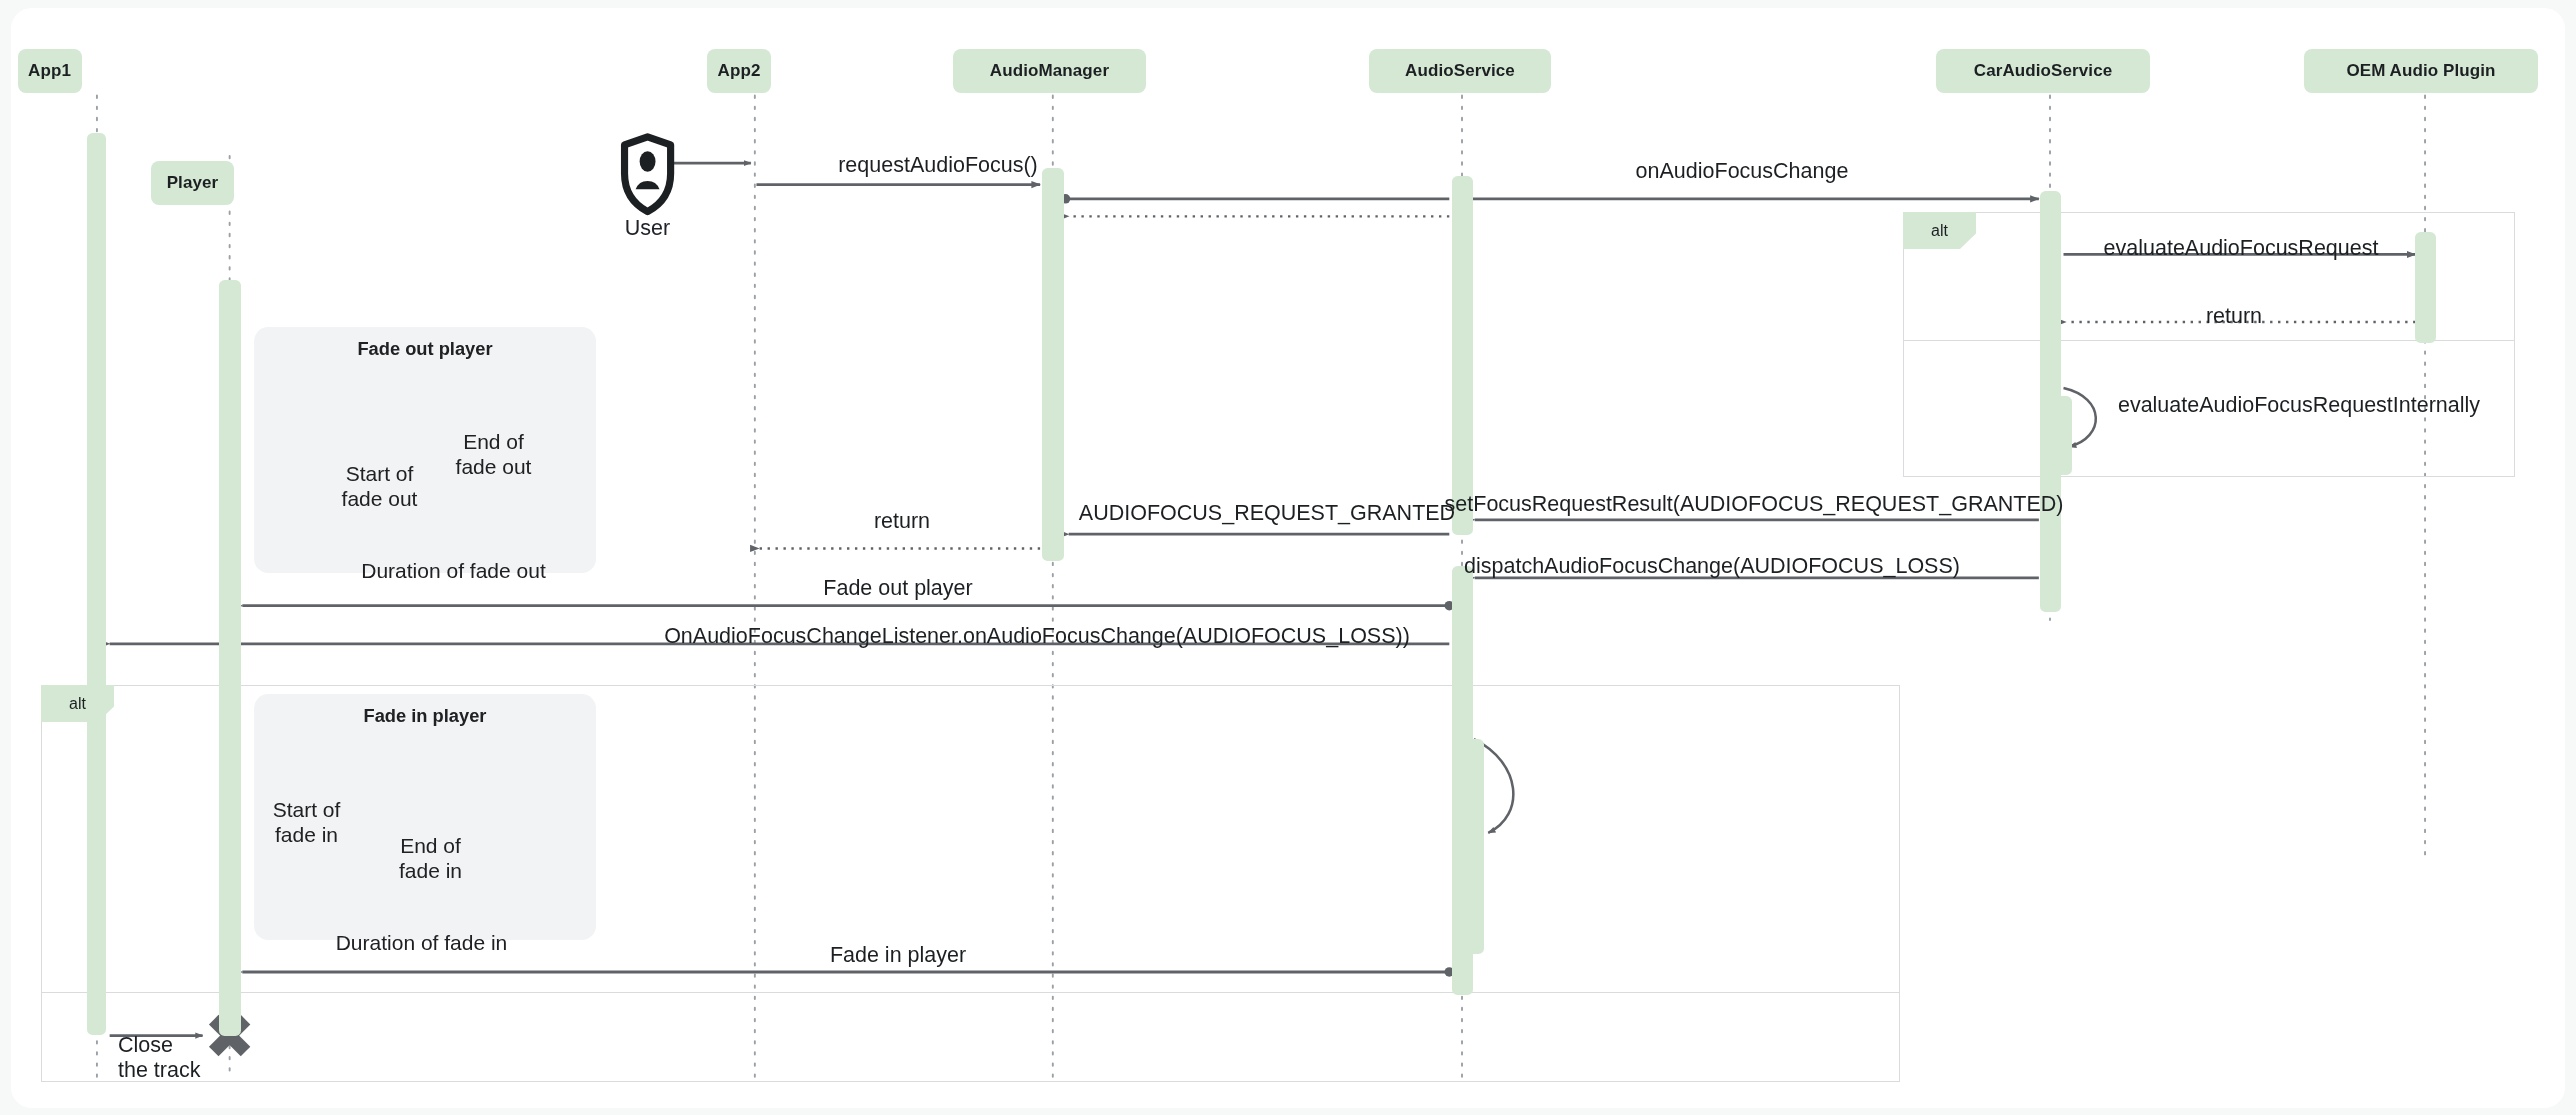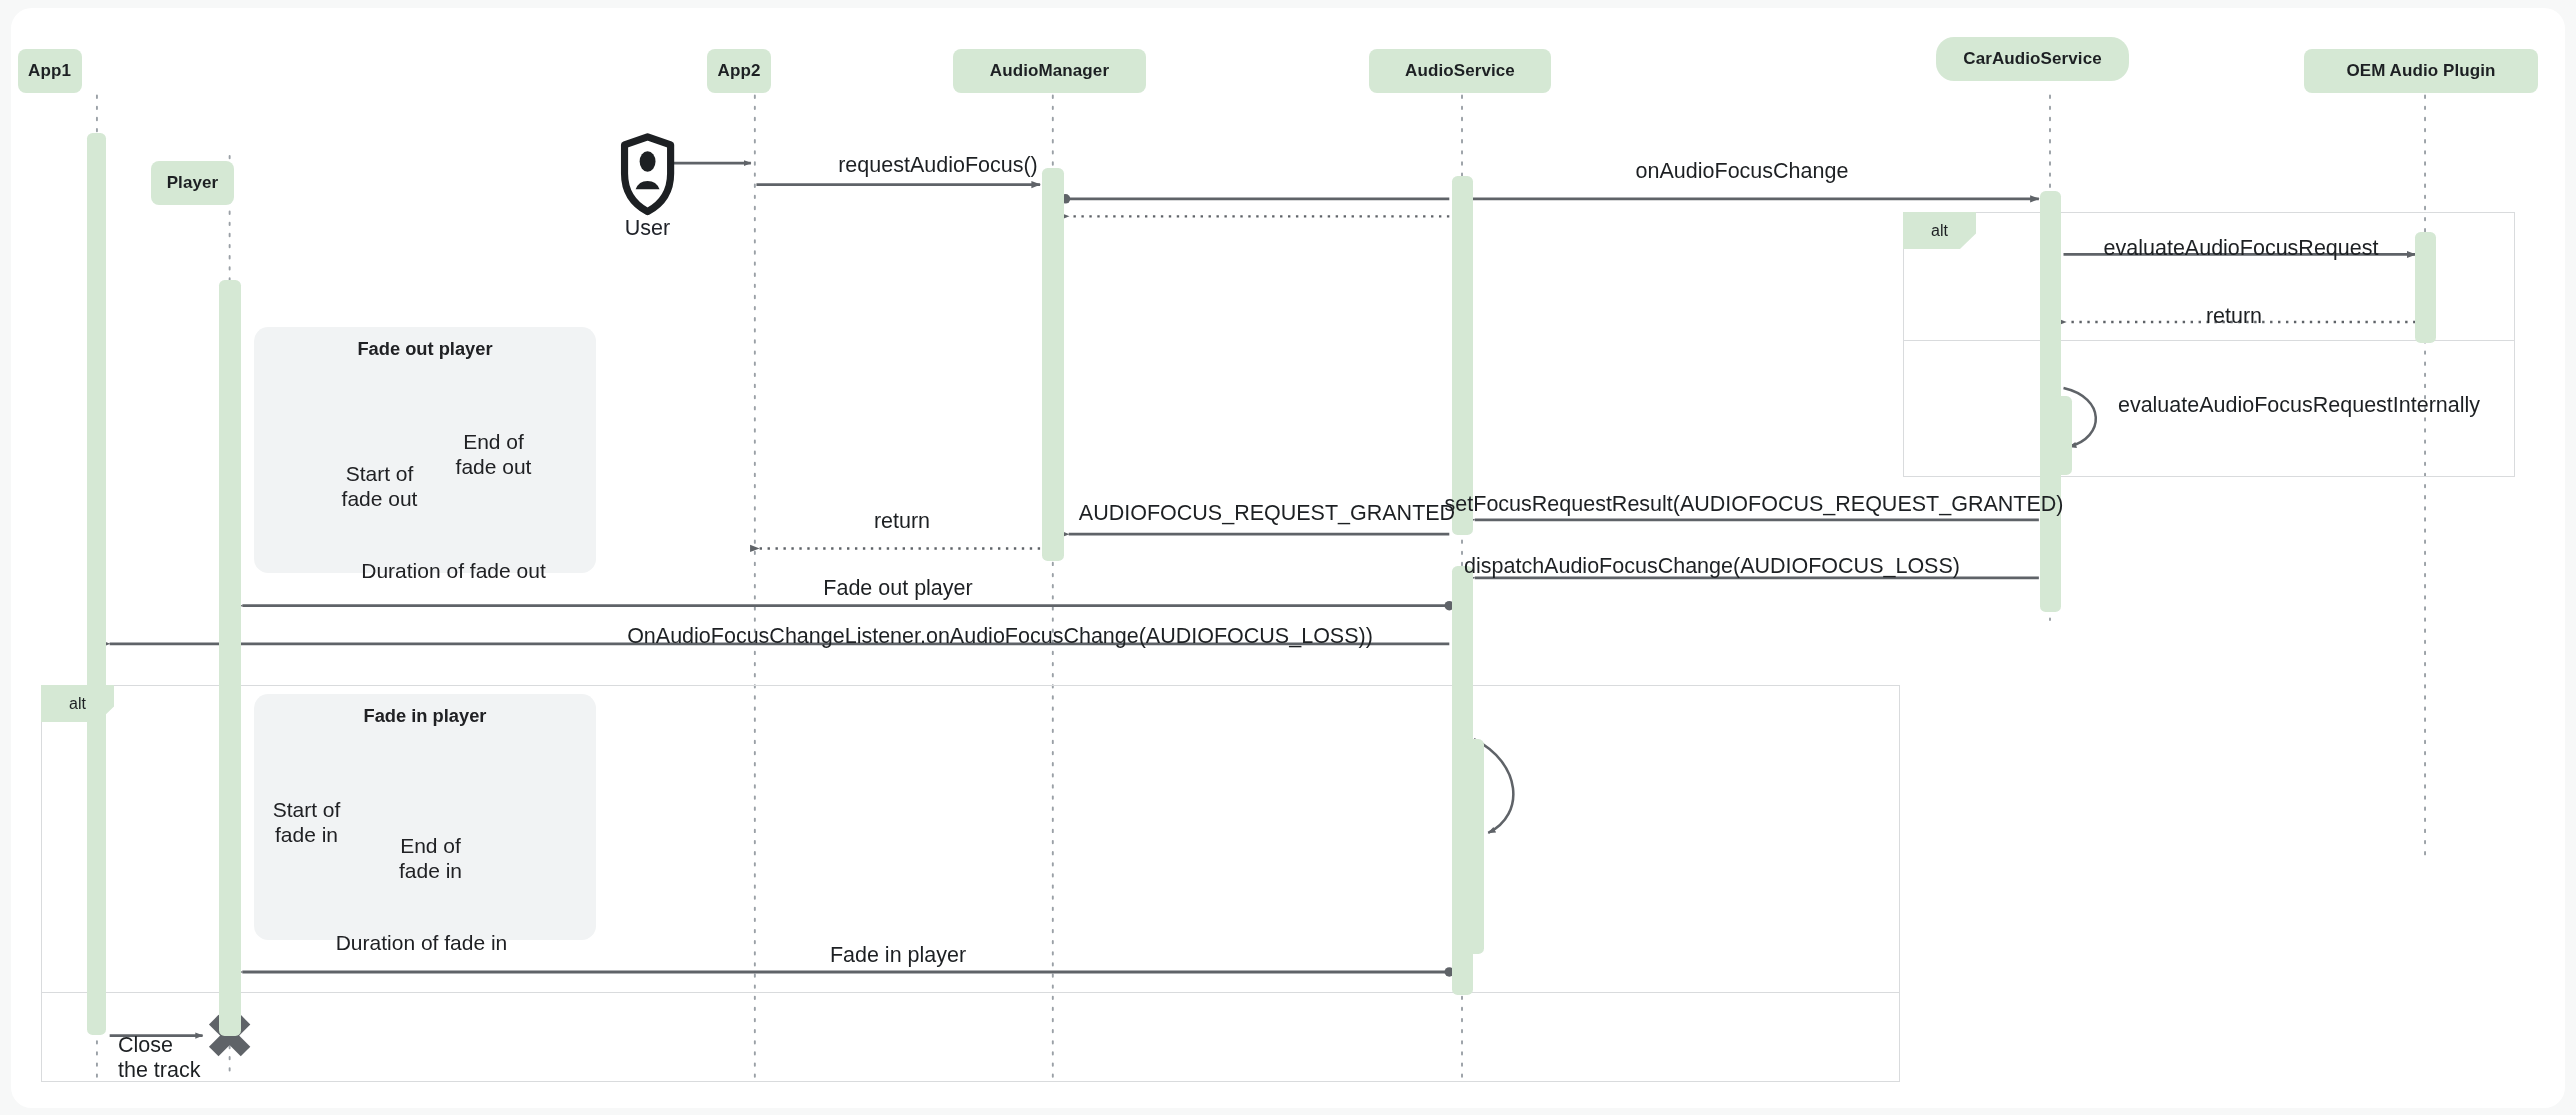--- a/index.html
+++ b/index.html
@@ -186,21 +186,21 @@
   </div>
   <div class="participant" style="left:707px;top:49px;width:64px;">
     <span>App2</span>
   </div>
   <div class="participant" style="left:953px;top:49px;width:193px;">
     <span>AudioManager</span>
   </div>
   <div class="participant" style="left:1369px;top:49px;width:182px;">
     <span>AudioService</span>
   </div>
-  <div class="participant" style="left:1936px;top:37px;width:193px;border-radius:18px;">
+  <div class="participant" style="left:1936px;top:49px;width:214px;">
     <span>CarAudioService</span>
   </div>
   <div class="participant" style="left:2304px;top:49px;width:234px;">
     <span>OEM Audio Plugin</span>
   </div>
 
   <div class="actor-label" style="left:584px;top:216px;width:127px;">User</div>
 
   <div class="frag" style="left:1903px;top:212px;width:612px;height:265px;"></div>
   <div class="frag-div" style="left:1903px;top:340px;width:612px;"></div>
@@ -241,17 +241,17 @@
   <div class="msg ctr" style="left:938px;top:153px;text-align:right;">requestAudioFocus()</div>
   <div class="msg ctr" style="left:1742px;top:159px;">onAudioFocusChange</div>
   <div class="msg ctr" style="left:2241px;top:236px;">evaluateAudioFocusRequest</div>
   <div class="msg ctr" style="left:2234px;top:304px;">return</div>
   <div class="msg ctr" style="left:2299px;top:393px;">evaluateAudioFocusRequestInternally</div>
   <div class="msg ctr" style="left:1754px;top:492px;">setFocusRequestResult(AUDIOFOCUS_REQUEST_GRANTED)</div>
   <div class="msg ctr" style="left:1267px;top:501px;">AUDIOFOCUS_REQUEST_GRANTED</div>
   <div class="msg ctr" style="left:902px;top:509px;">return</div>
   <div class="msg ctr" style="left:1712px;top:554px;">dispatchAudioFocusChange(AUDIOFOCUS_LOSS)</div>
   <div class="msg ctr" style="left:898px;top:576px;">Fade out player</div>
-  <div class="msg ctr" style="left:1000px;top:624px;">OnAudioFocusChangeListener.onAudioFocusChange(AUDIOFOCUS_LOSS))</div>
+  <div class="msg ctr" style="left:1037px;top:624px;">OnAudioFocusChangeListener.onAudioFocusChange(AUDIOFOCUS_LOSS))</div>
   <div class="msg ctr" style="left:898px;top:943px;">Fade in player</div>
   <div class="msg" style="left:118px;top:1033px;">Close<br>the track</div>
 </div>
 
 
 </body></html>

